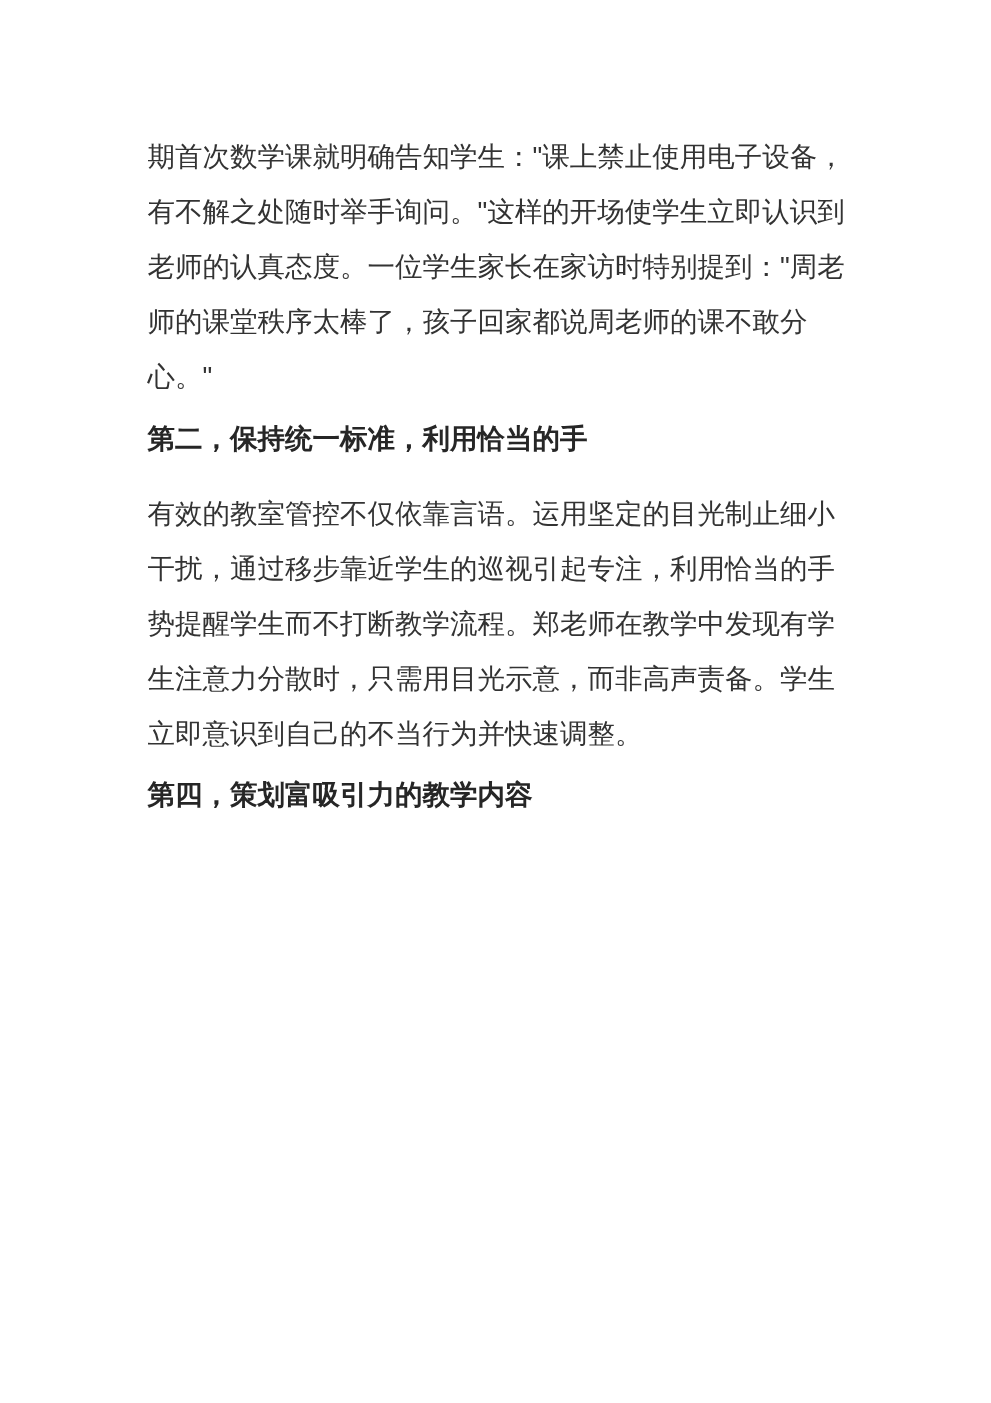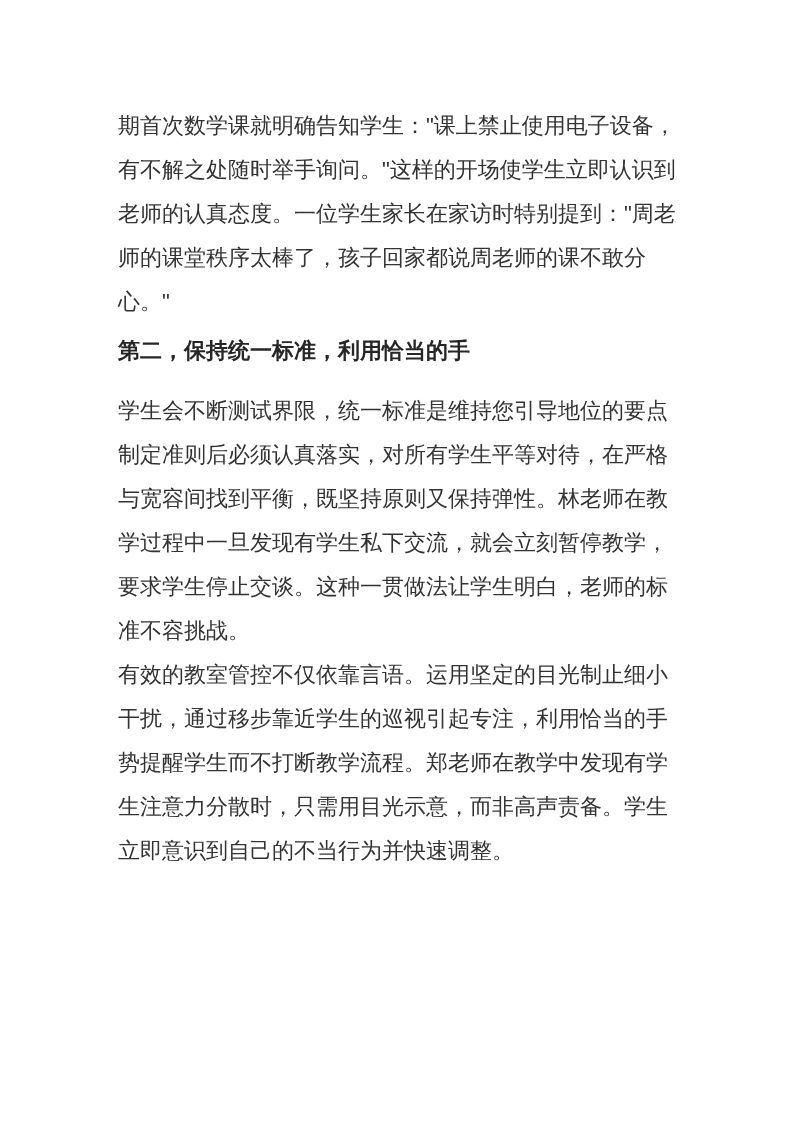--- a/index.html
+++ b/index.html
@@ -44,28 +44,23 @@
 <div class="page">
 
   <p class="body-text">期首次数学课就明确告知学生："课上禁止使用电子设备，
 有不解之处随时举手询问。"这样的开场使学生立即认识到
 老师的认真态度。一位学生家长在家访时特别提到："周老
 师的课堂秩序太棒了，孩子回家都说周老师的课不敢分
 心。"</p>
 
   <h2 class="section-heading">第二，保持统一标准，利用恰当的手</h2>
 
-  <p class="body-text">学生会不断测试界限，统一标准是维持您引导地位的要点
-制定准则后必须认真落实，对所有学生平等对待，在严格
-与宽容间找到平衡，既坚持原则又保持弹性。林老师在教
-学过程中一旦发现有学生私下交流，就会立刻暂停教学，
-要求学生停止交谈。这种一贯做法让学生明白，老师的标
-准不容挑战。</p>
 
 
   <p class="body-text">有效的教室管控不仅依靠言语。运用坚定的目光制止细小
 干扰，通过移步靠近学生的巡视引起专注，利用恰当的手
 势提醒学生而不打断教学流程。郑老师在教学中发现有学
 生注意力分散时，只需用目光示意，而非高声责备。学生
 立即意识到自己的不当行为并快速调整。</p>
 
+  <h2 class="section-heading">第四，策划富吸引力的教学内容</h2>
 
 </div>
 
 </body></html>

